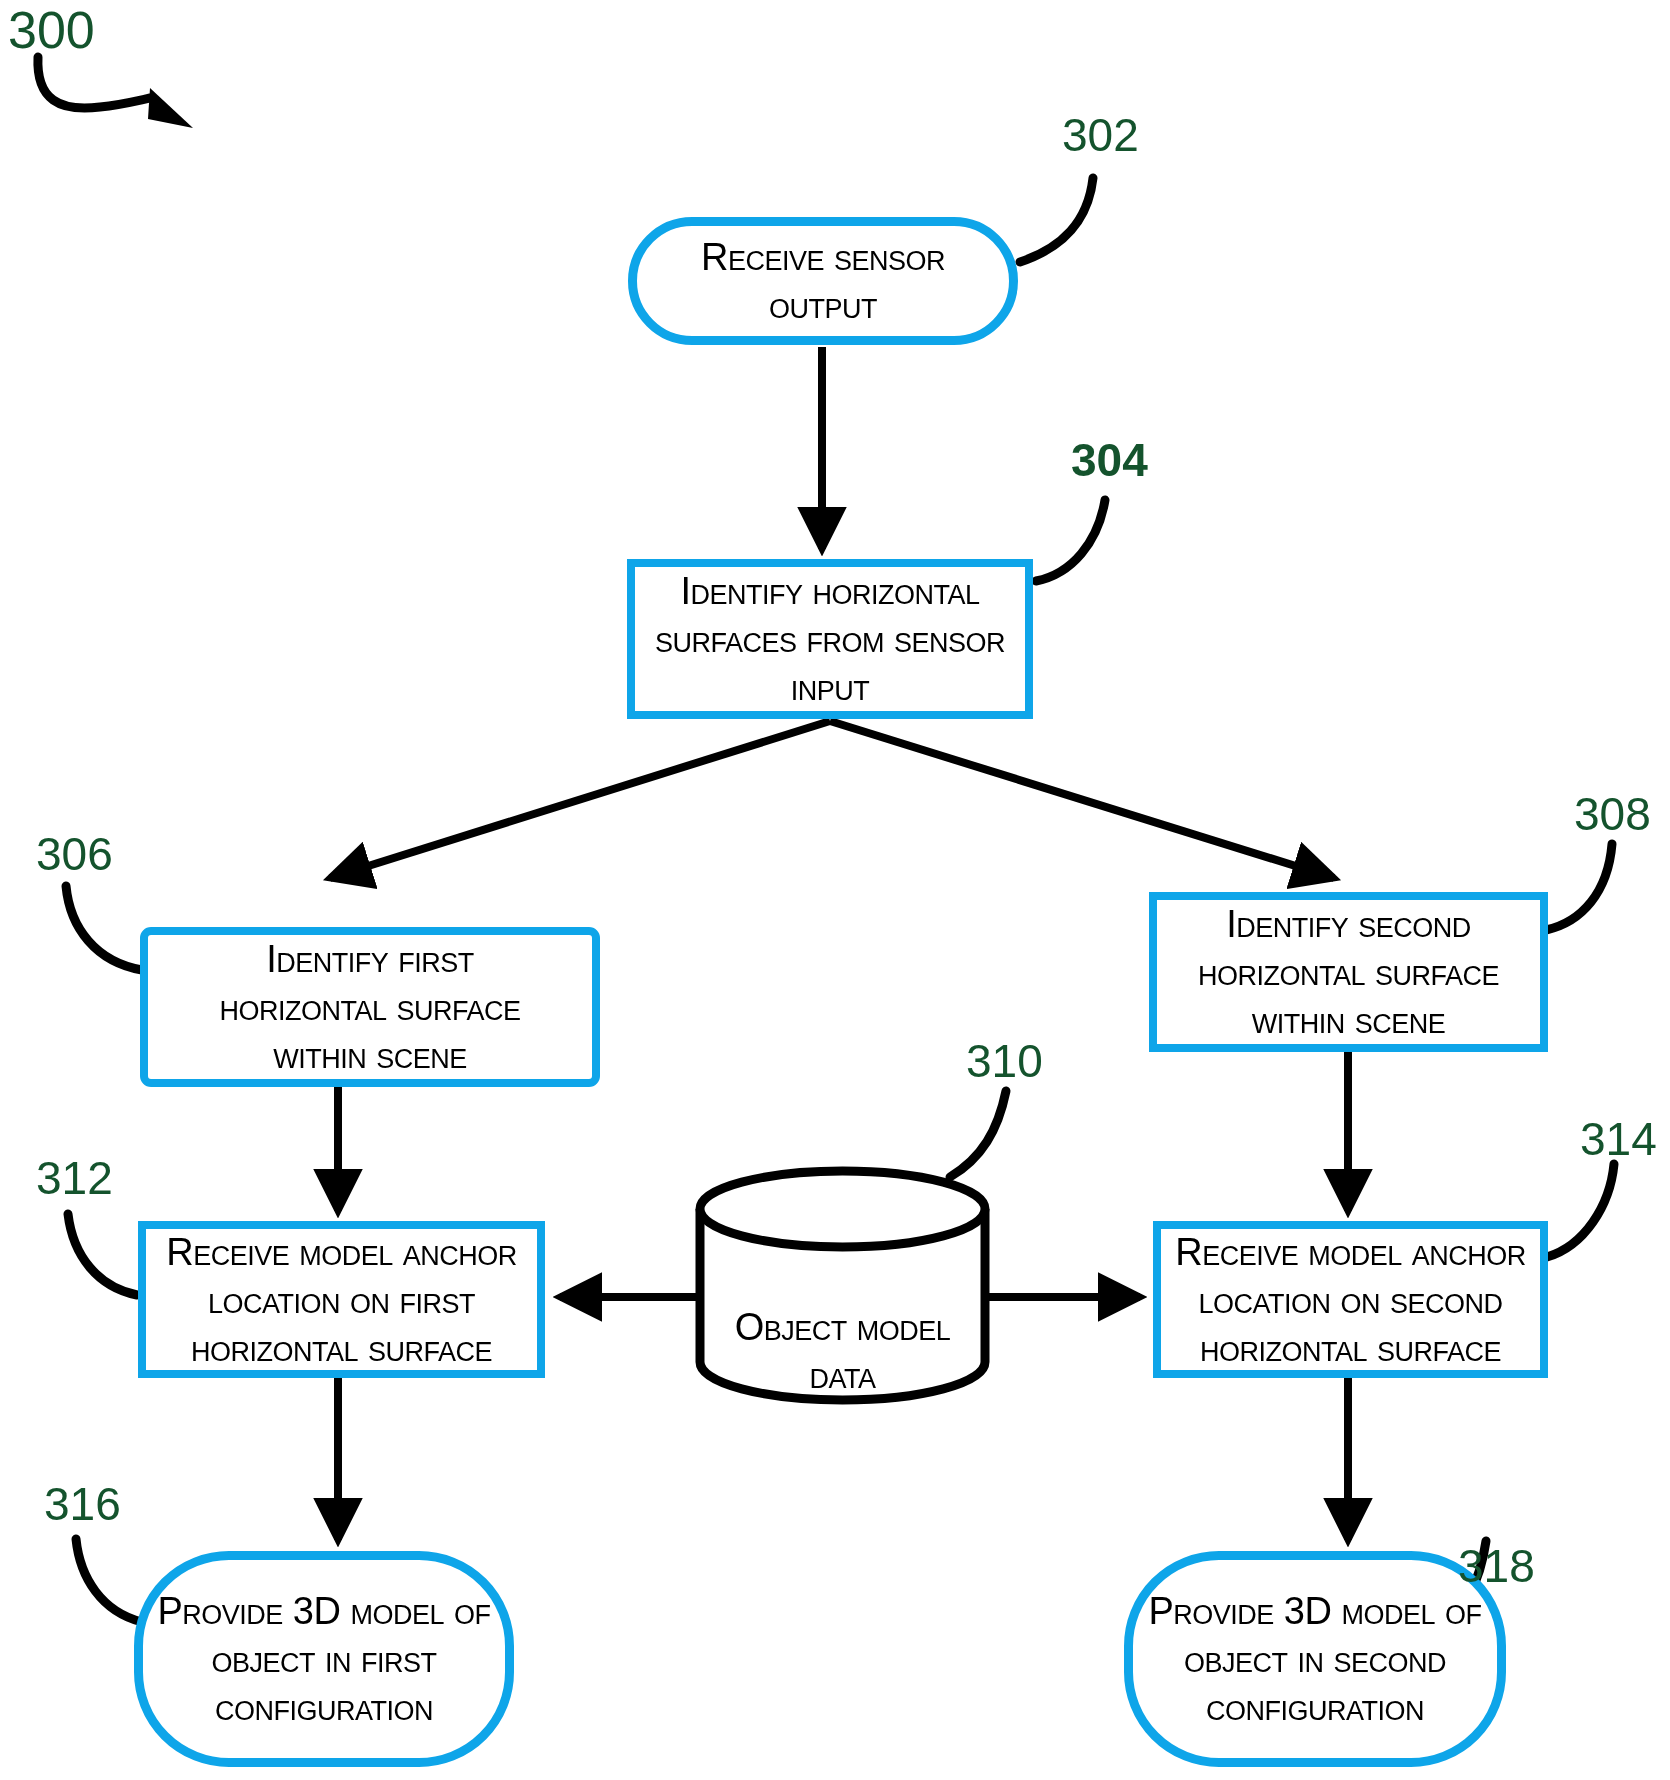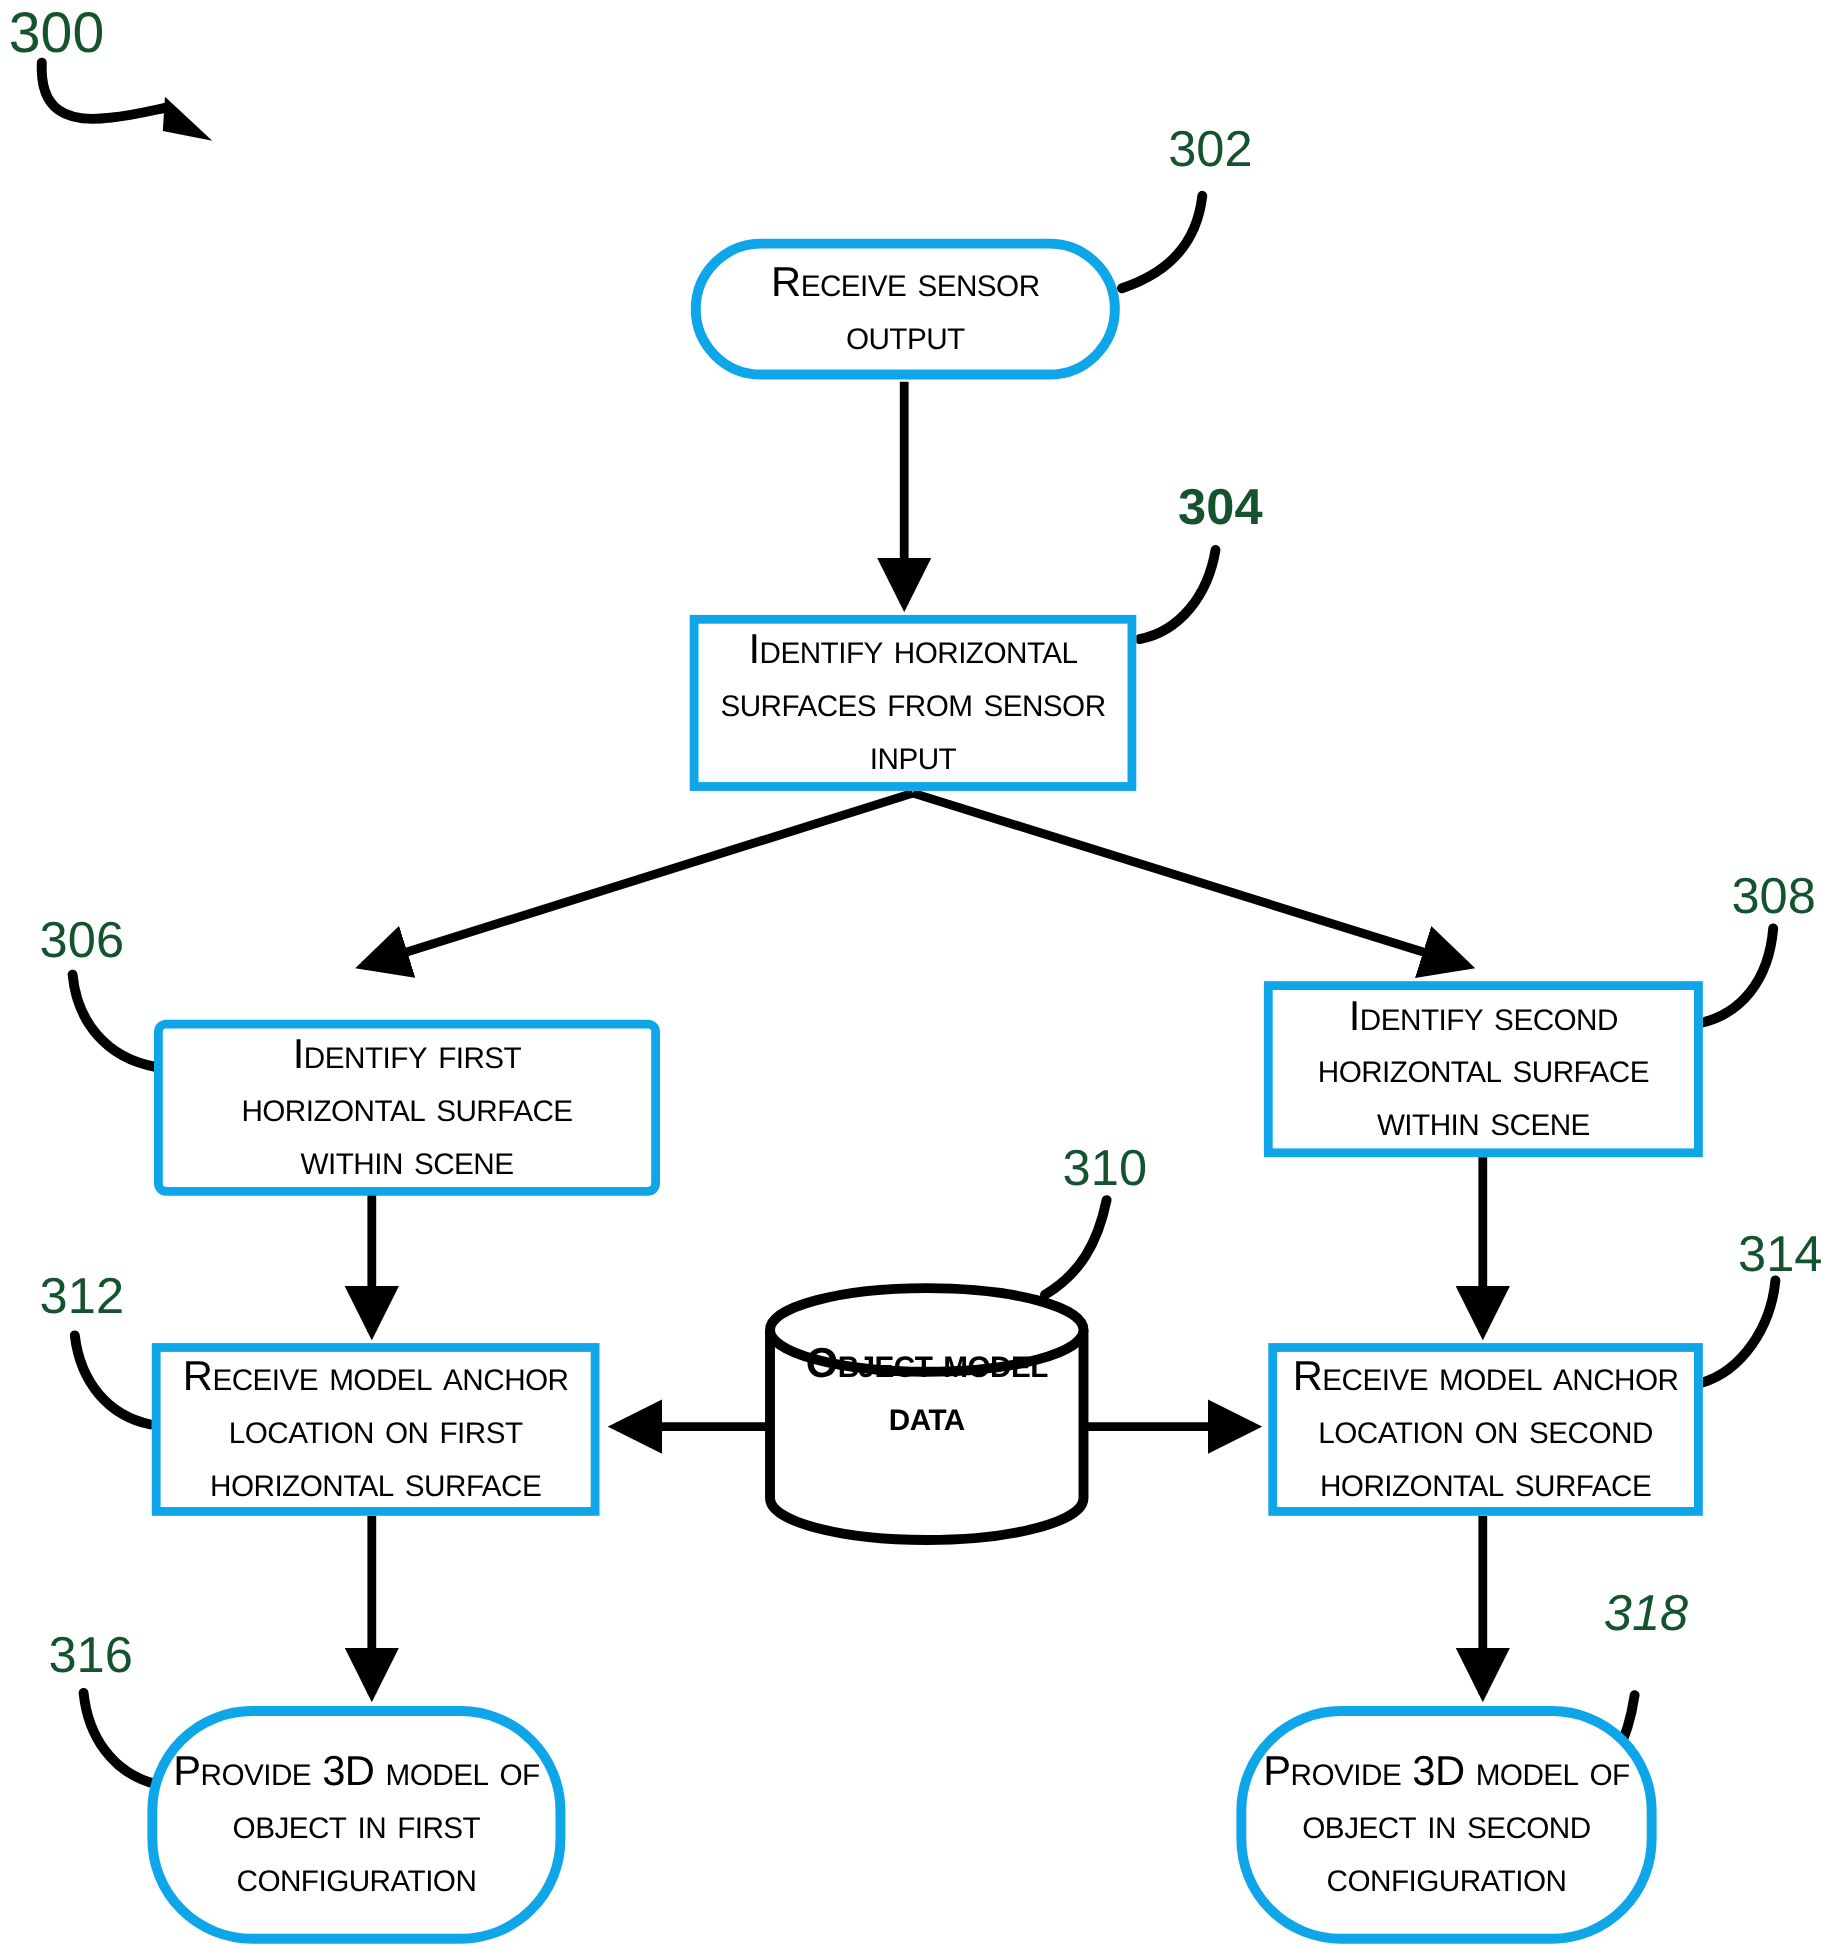--- a/index.html
+++ b/index.html
@@ -125,21 +125,21 @@
   </div>
   <div class="ref" style="left:36px; top:831px;">306</div>
 
   <div class="node" style="left:1149px; top:892px; width:399px; height:160px;">
     <div class="node-text">Identify second
 horizontal surface
 within scene</div>
   </div>
   <div class="ref" style="left:1574px; top:791px;">308</div>
 
-  <div class="datastore-text" style="left:705px; top:1199px; width:275px; height:130px;font-weight:bold;">
+  <div class="datastore-text" style="left:705px; top:1286px; width:275px; height:130px;">
     <div class="node-text">Object model
 data</div>
   </div>
   <div class="ref" style="left:966px; top:1038px;">310</div>
 
   <div class="node" style="left:138px; top:1221px; width:407px; height:157px;">
     <div class="node-text">Receive model anchor
 location on first
 horizontal surface</div>
   </div>
@@ -157,15 +157,15 @@
 object in first
 configuration</div>
   </div>
   <div class="ref" style="left:44px; top:1481px;">316</div>
 
   <div class="node terminator" style="left:1124px; top:1551px; width:382px; height:216px; border-radius:95px;">
     <div class="node-text">Provide 3D model of
 object in second
 configuration</div>
   </div>
-  <div class="ref" style="left:1458px; top:1443px;font-style:italic;">318</div>
+  <div class="ref" style="left:1458px; top:1543px;">318</div>
 
 </div>
 
 </body></html>

